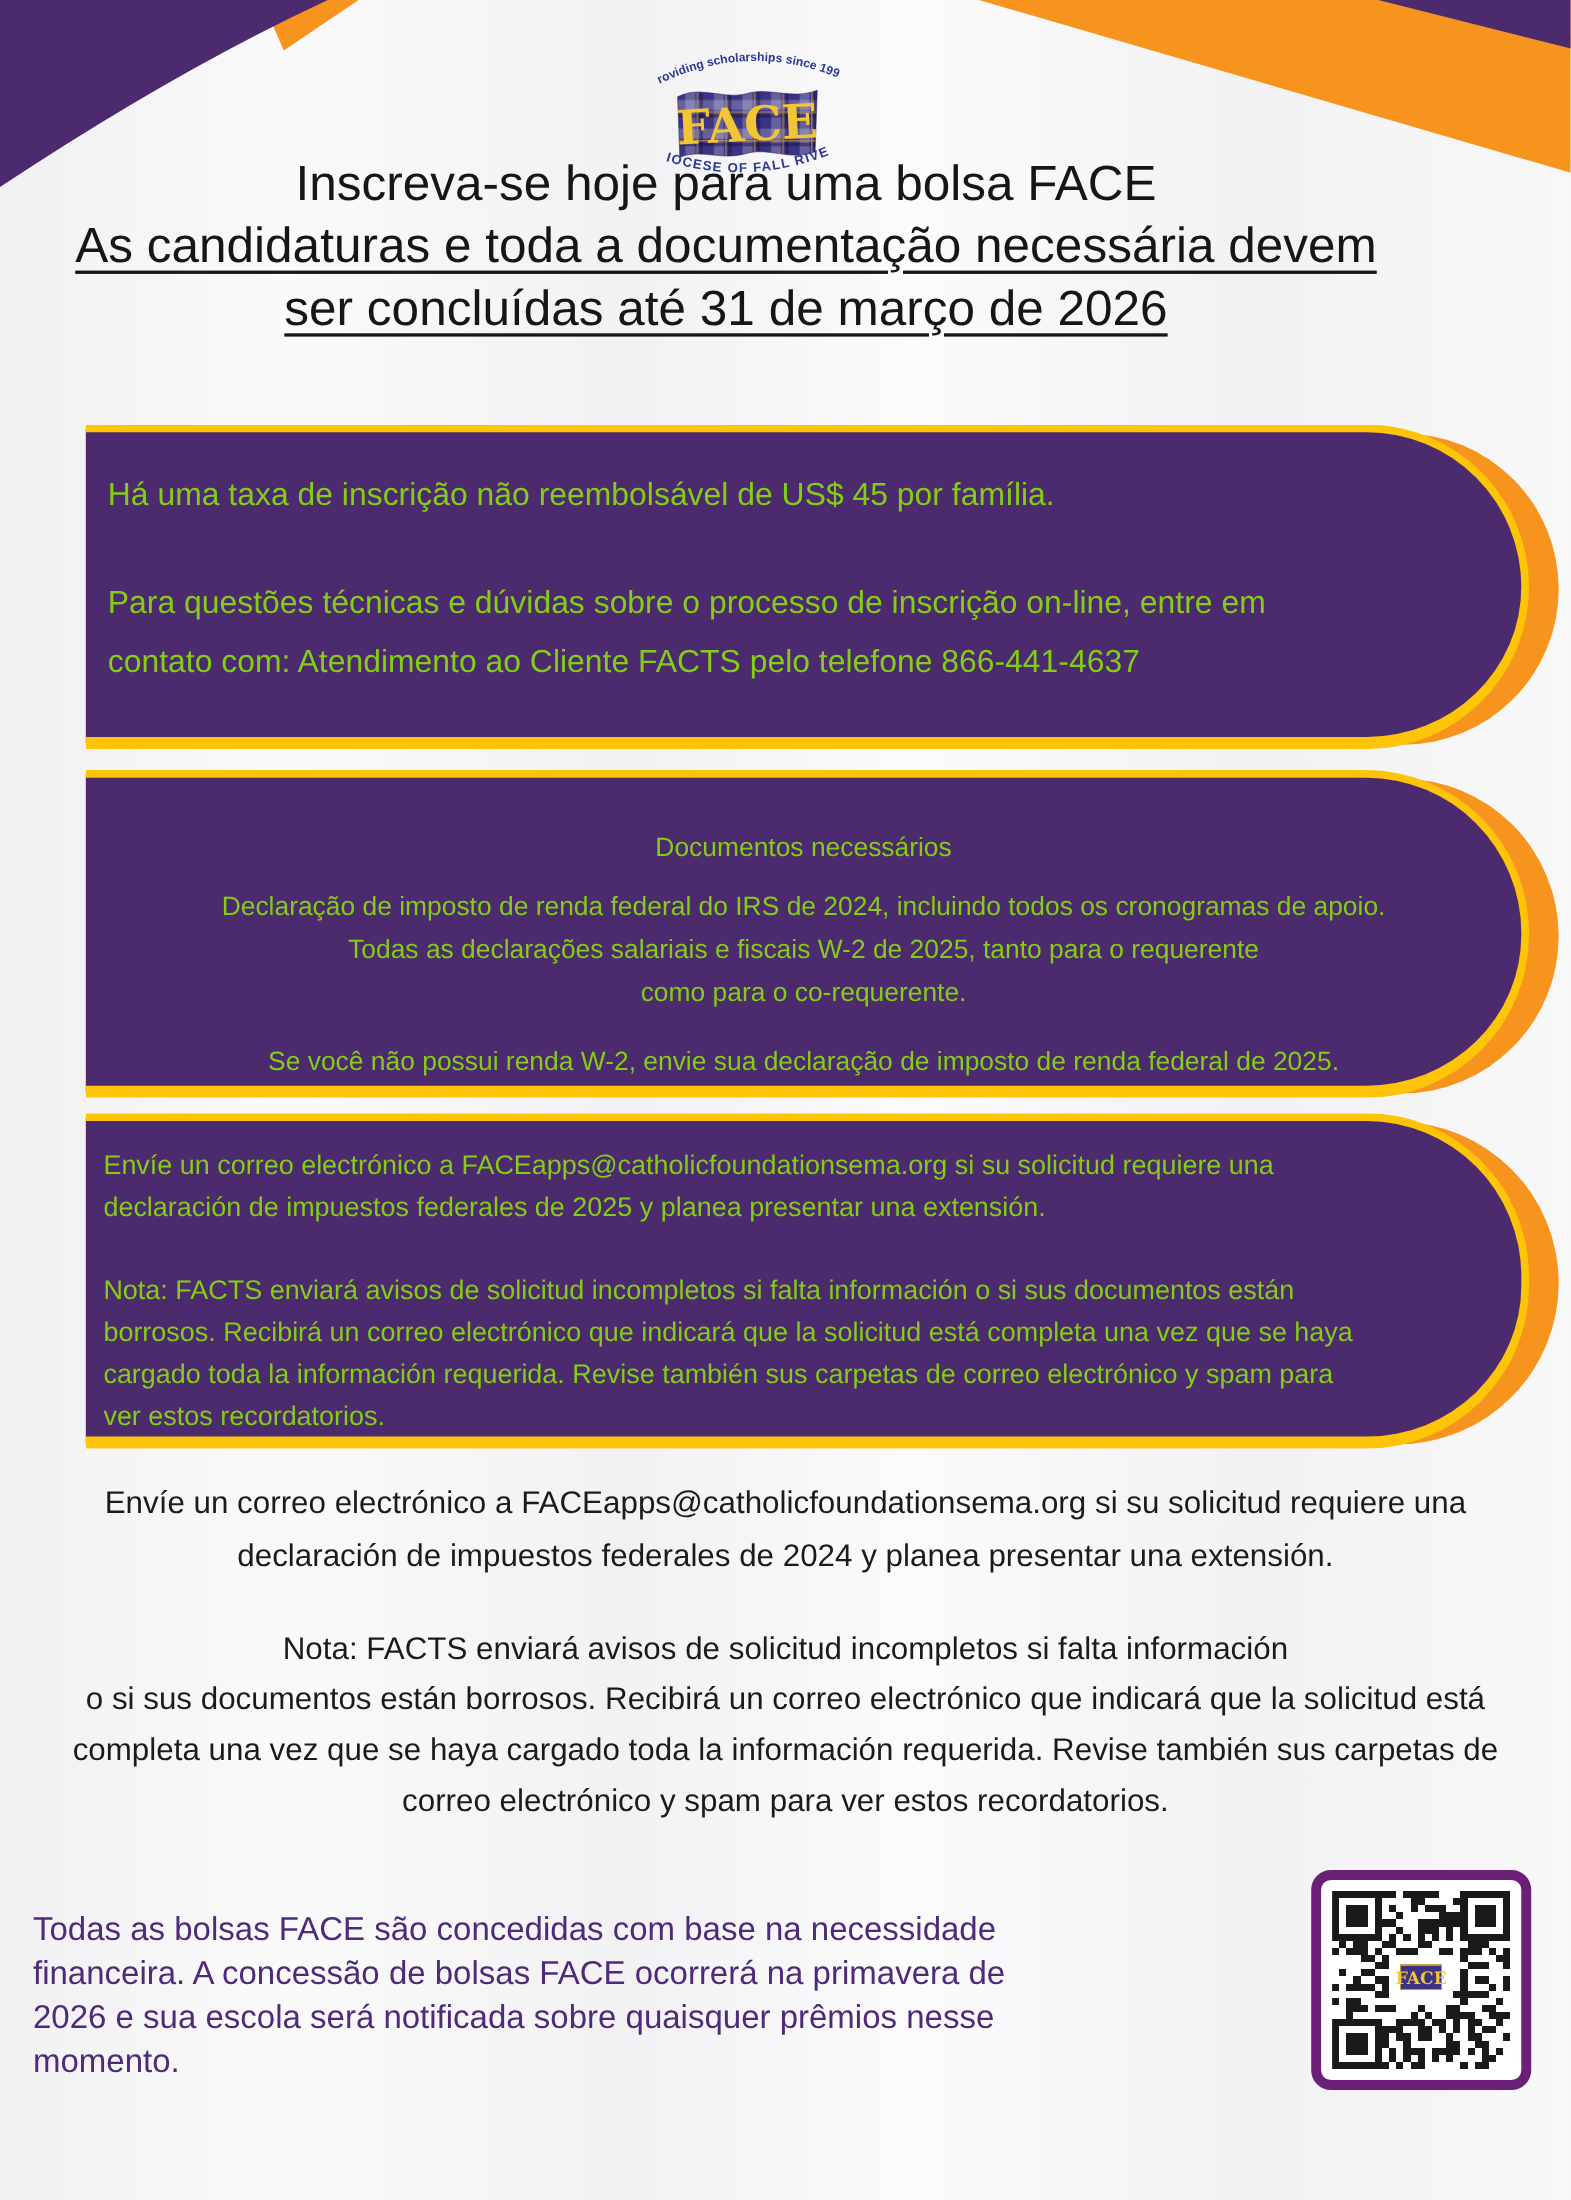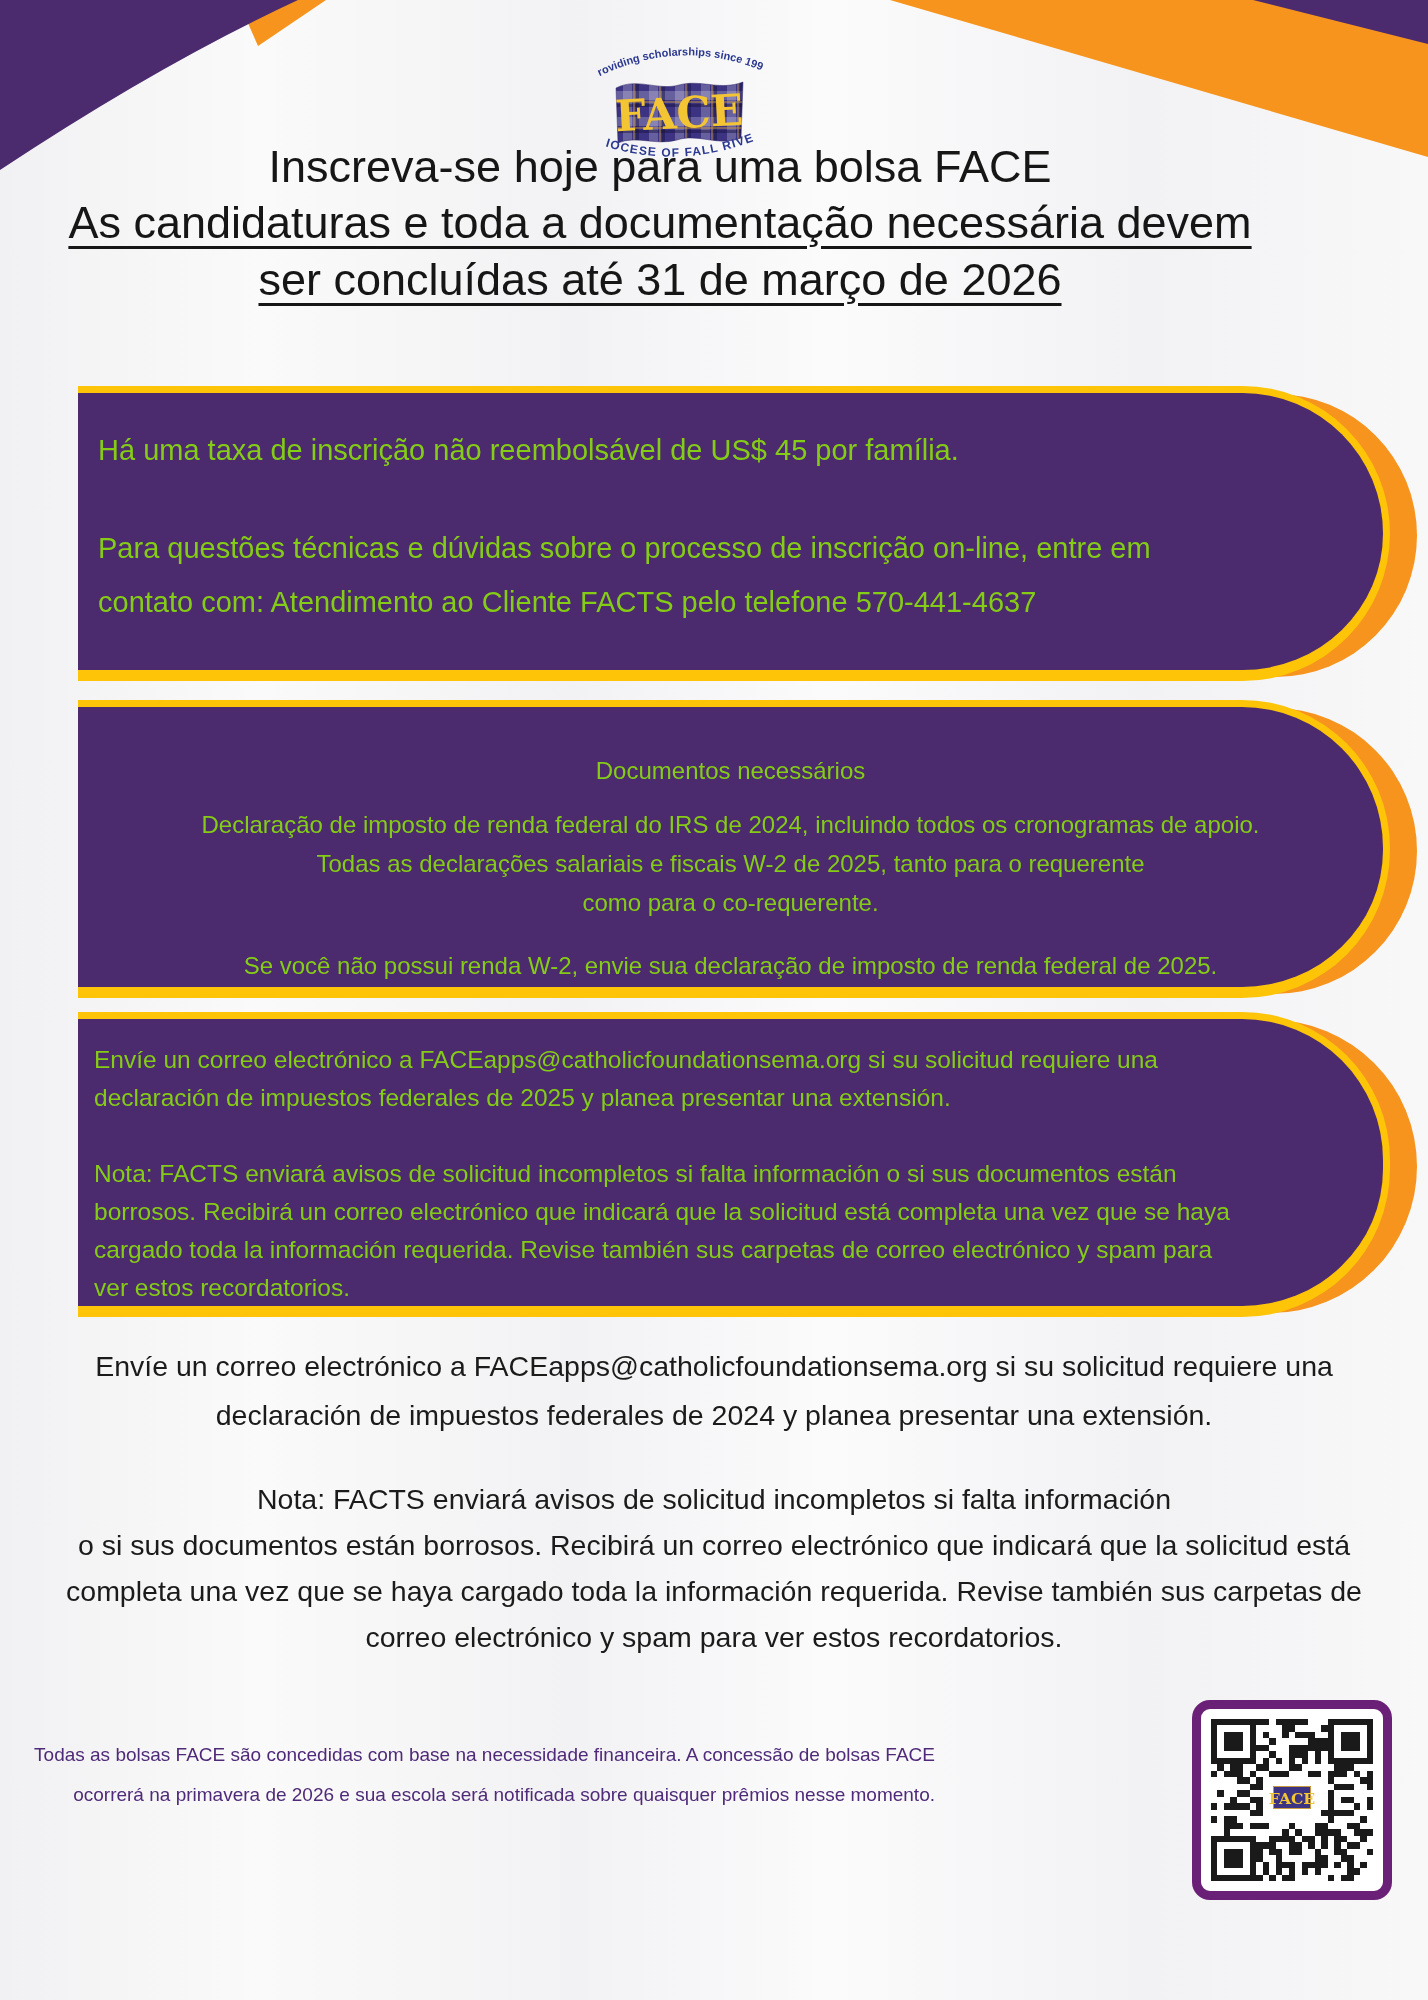--- a/index.html
+++ b/index.html
@@ -47,22 +47,22 @@
   .box3 .inner{padding:22px 150px 0 16px; font-size:24.5px;}
   .box3 p{margin:0; line-height:38px;}
   .box3 p + p{margin-top:38px;}
 
   .body-text{position:absolute; top:1342px; left:59px; width:1310px; text-align:center; color:#1b1b1b; font-size:28.5px;}
   .body-text p{margin:0;}
   .body-text .p1{line-height:49px;}
   .body-text .p2{margin-top:36px; line-height:46px;}
   .body-text .p2 .first-line{display:block;}
 
-  .awards-note{position:absolute; top:1735px; left:30px; width:905px; text-align:right;
-    color:var(--text-purple); font-size:19px; line-height:40px;}
+  .awards-note{position:absolute; top:1735px; left:30px; width:905px; text-align:left;
+    color:var(--text-purple); font-size:30px; line-height:40px;}
 
   .qr{position:absolute; top:1700px; left:1192px; width:200px; height:200px; box-sizing:border-box;
     background:#ffffff; border:9px solid var(--qr-border); border-radius:18px; padding:10px;}
   .qr svg{display:block; width:162px; height:162px;}
 
   .visit-line{position:absolute; top:1898px; left:0; width:955px; text-align:center; color:#101010; font-size:26px;}
 </style>
 </head>
 <body>
 
@@ -105,21 +105,21 @@
   <div class="title-block">
     <span class="title-main">Inscreva-se hoje para uma bolsa FACE</span>
     <span class="title-deadline">As candidaturas e toda a documentação necessária devem</span>
     <span class="title-deadline">ser concluídas até 31 de março de 2026</span>
   </div>
 
   <div class="box box1">
     <div class="accent"></div>
     <div class="inner">
       <p>Há uma taxa de inscrição não reembolsável de US$ 45 por família.</p>
-      <p>Para questões técnicas e dúvidas sobre o processo de inscrição on-line, entre em contato com: Atendimento ao Cliente FACTS pelo telefone 570-441-4637</p>
+      <p>Para questões técnicas e dúvidas sobre o processo de inscrição on-line, entre em contato com: Atendimento ao Cliente FACTS pelo telefone 866-441-4637</p>
     </div>
   </div>
 
   <div class="box box2">
     <div class="accent"></div>
     <div class="inner">
       <span class="docs-title">Documentos necessários</span>
       <span class="l1">Declaração de imposto de renda federal do IRS de 2024, incluindo todos os cronogramas de apoio.</span>
       <span class="l2">Todas as declarações salariais e fiscais W-2 de 2025, tanto para o requerente</span>
       <span class="l3">como para o co-requerente.</span>

